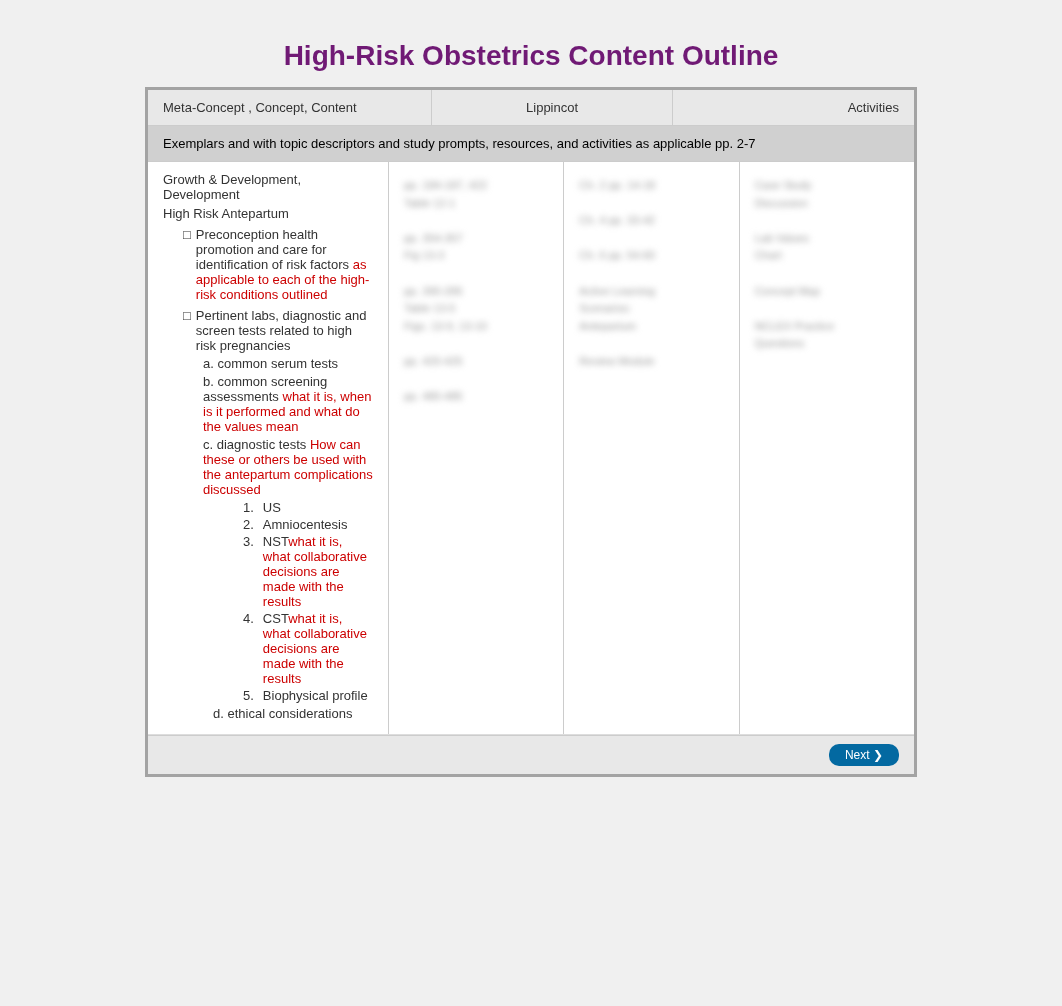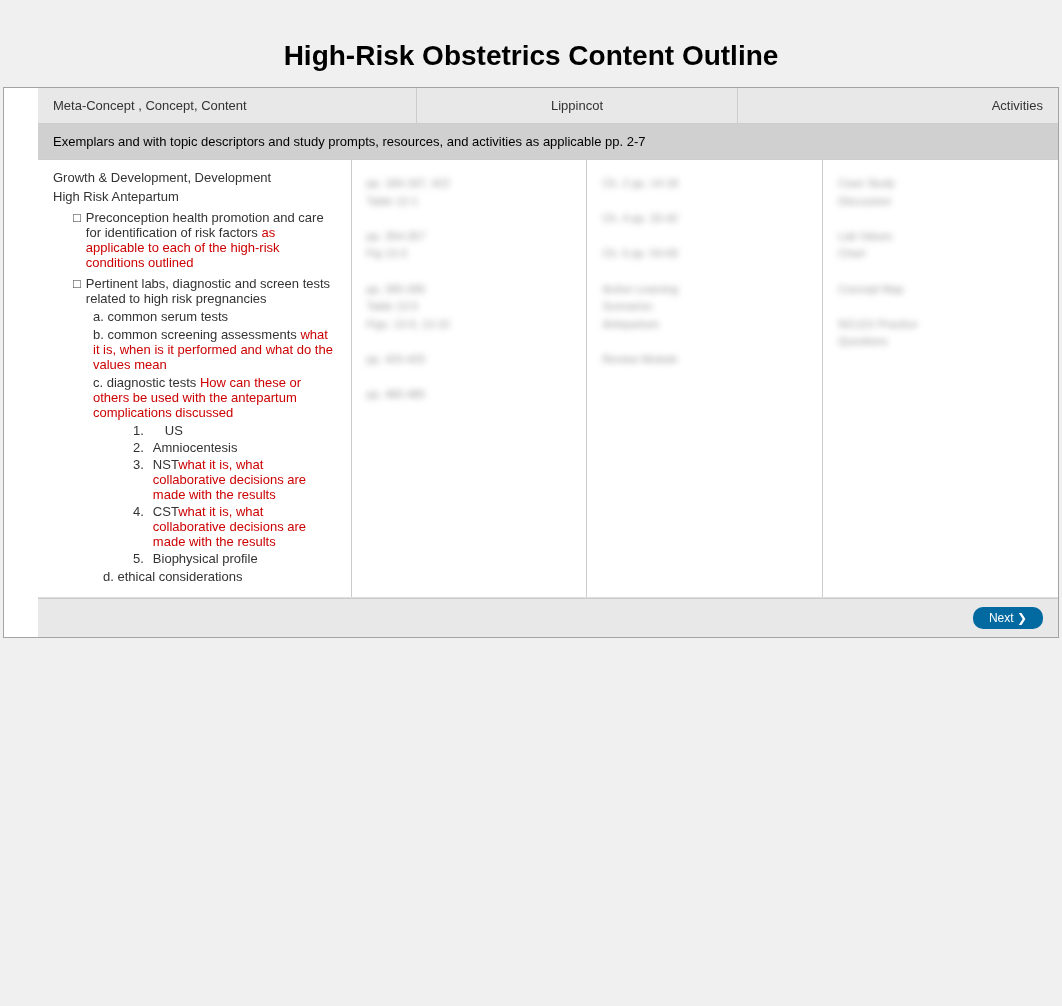--- a/index.html
+++ b/index.html
@@ -23,29 +23,28 @@
     }
 
     .title-section {
       text-align: center;
       padding: 20px 0 15px;
     }
 
     .page-title {
       font-size: 28px;
       font-weight: bold;
-      color: #000000;
+      color: #701a75;
     }
 
     .main-content {
-      width: 1056px;
+      width: 772px;
       margin: 0 auto;
       background: white;
-      border: 1px solid #a3a3a3;
-      padding-left: 34px;
+      border: 3px solid #a3a3a3;
     }
 
     .header-row {
       display: flex;
       background: #e8e8e8;
       border-bottom: 1px solid #ccc;
     }
 
     .header-cell {
       padding: 10px 15px;
@@ -222,21 +221,21 @@
             <span>b. common screening assessments</span><span class="red-text">  what it is, when is it performed and what do the values mean</span>
           </div>
           <div style="margin:3px 0;">
             <span>c. diagnostic tests </span><span class="red-text">How can these or others be used with the antepartum complications discussed</span>
           </div>
 
           <div class="indent-2">
 
             <div class="numbered-item">
               <span class="bullet">1.</span>
-              <span style="margin-left:16px;">US</span>
+              <span style="margin-left:4px;">US</span>
             </div>
 
             <div class="numbered-item">
               <span class="bullet">2.</span>
               <span style="margin-left:4px;">Amniocentesis</span>
             </div>
 
             <div class="numbered-item">
               <span class="bullet">3.</span>
               <span style="margin-left:4px;">NST<span class="red-text">what it is, what collaborative decisions are made with the results</span></span>

